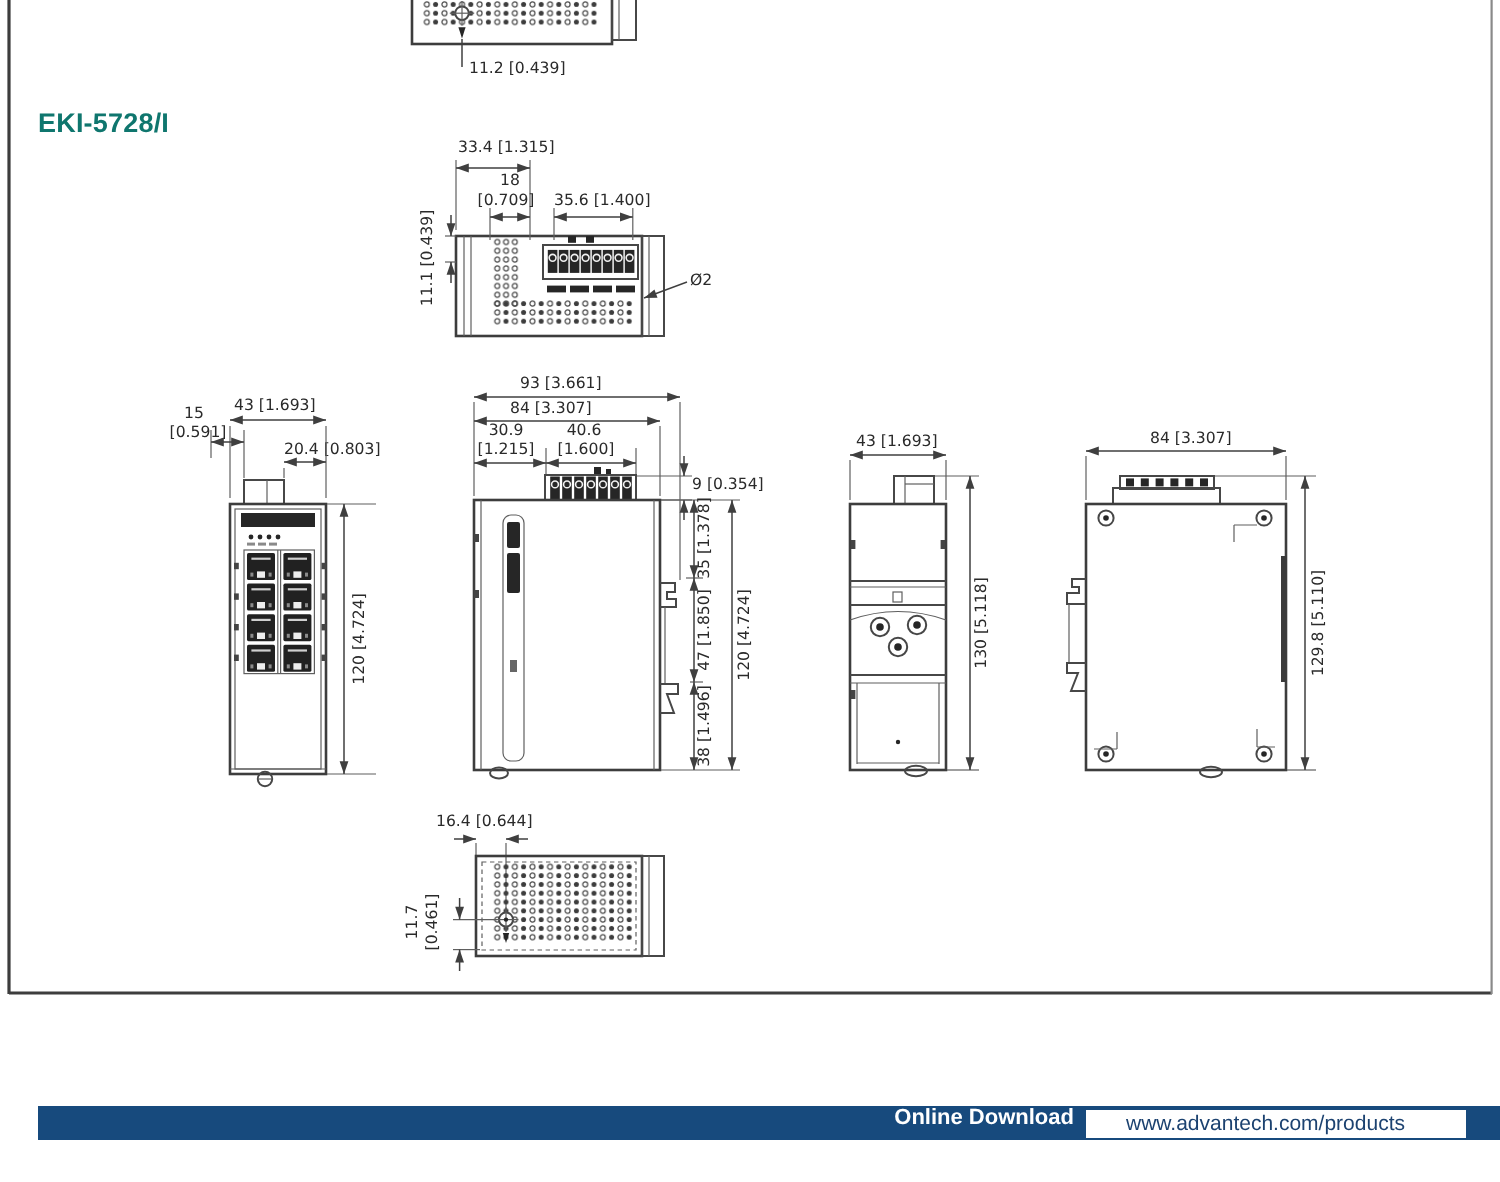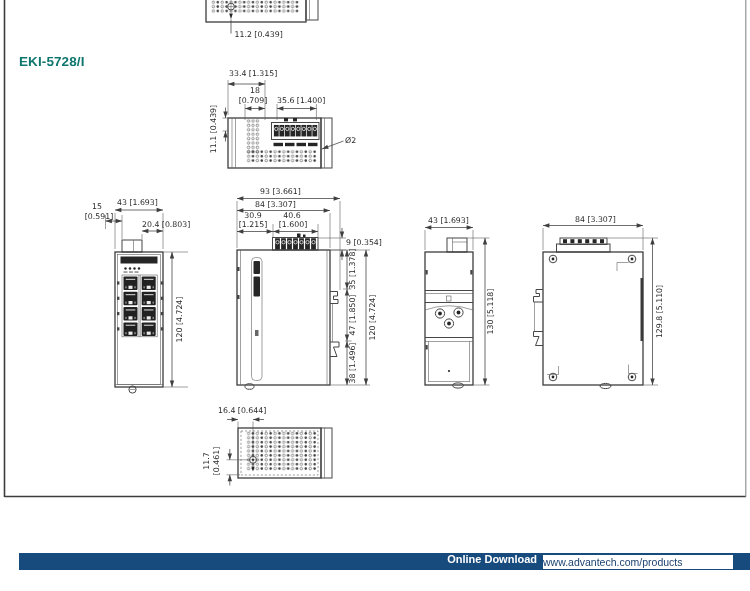--- a/index.html
+++ b/index.html
@@ -16,21 +16,21 @@
   .dim  { fill:none; stroke:#3f3f3f; stroke-width:0.75; }
   .dk   { fill:#262626; stroke:none; }
   text.dt { font:7.8px "DejaVu Sans", sans-serif; fill:#2a2a2a; }
 
   
   .footer-bar { position:absolute; left:3px; top:553px; width:747px; height:17px; background:#174a7d;margin-left:16px; }
   .dl-label   { position:absolute; right:229px; top:0; height:17px; line-height:17px;
                 color:#ffffff; font:bold 11px "Liberation Sans", sans-serif; }
   .url-box    { position:absolute; left:524px; top:1.5px; width:190px; height:14px; background:#ffffff; }
   .url-text   { display:block; font:10.5px "Liberation Sans", sans-serif; color:#1c4270;
-                line-height:14px; padding-left:0; white-space:nowrap; }
+                line-height:14px; padding-left:20px; white-space:nowrap; }
 </style>
 </head>
 <body>
 
 <div class="page">
 
   <div class="model-title">EKI-5728/I</div>
 
   <svg class="drawing-svg" width="750" height="530" viewBox="0 0 750 530">
     <defs>

